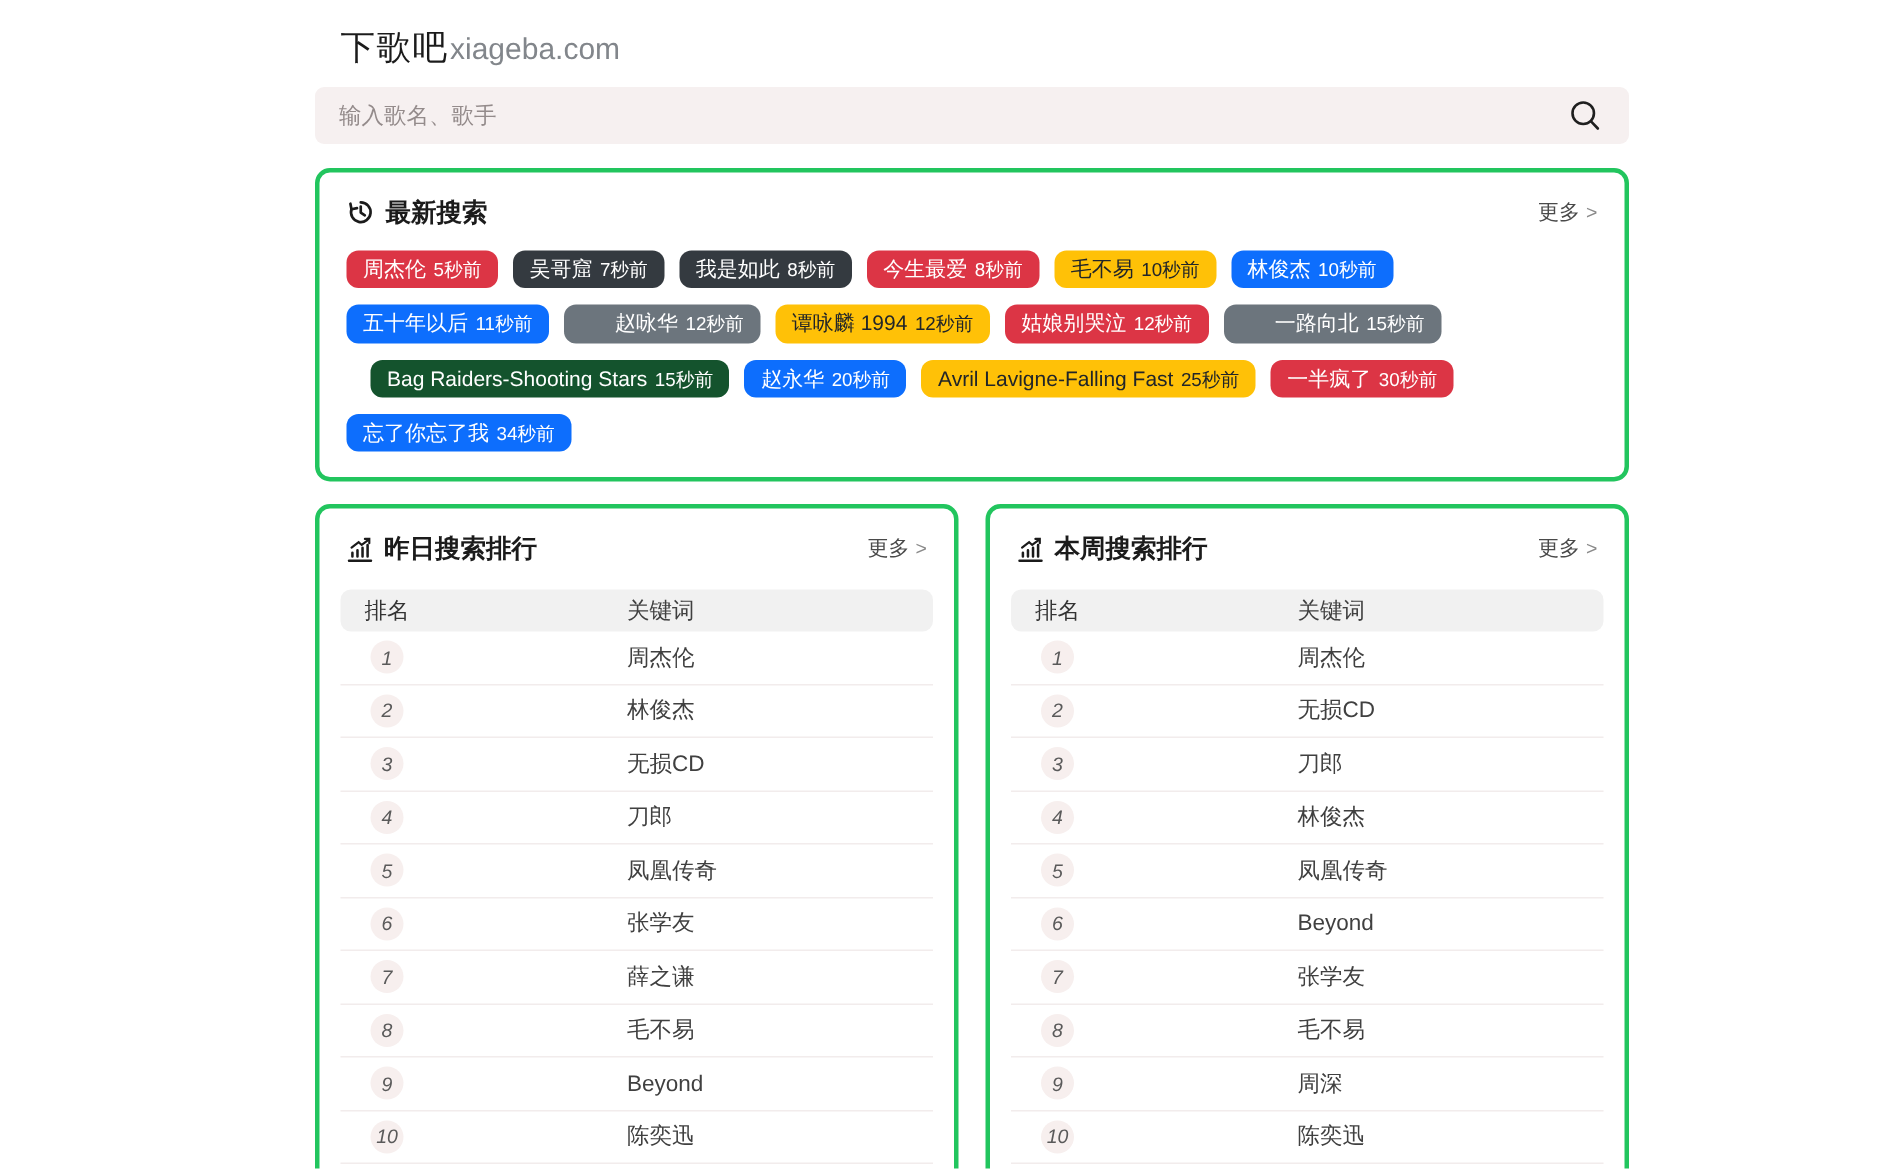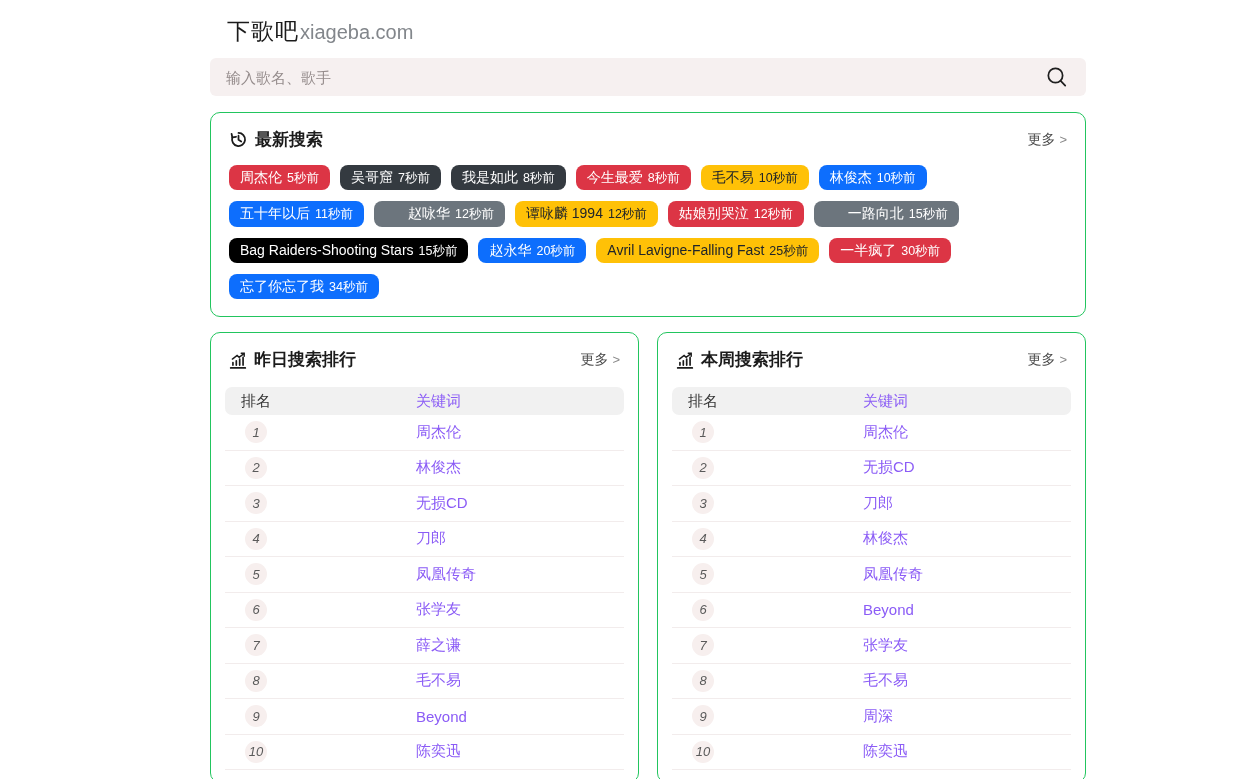--- a/index.html
+++ b/index.html
@@ -23,21 +23,21 @@
   }
   .search-input {
     flex:1; border:none; outline:none; background:transparent;
     font-size:15px; color:#a16207; font-family:inherit;
   }
   .search-input::placeholder { color:#948b8b; }
   .search-btn { background:none; border:none; cursor:pointer; display:flex; align-items:center; padding:2px; }
 
   
   .panel {
-    border:1px solid #22c55e; border-radius:10px; background:#fff;
+    border:3px solid #22c55e; border-radius:10px; background:#fff;
     padding:15px 18px 17px 18px;
   }
   .panel-head { display:flex; align-items:center; justify-content:space-between; }
   .panel-title { display:flex; align-items:center; gap:7px; font-size:17px; font-weight:700; color:#1b1b1b; }
   .panel-title svg { flex:0 0 auto; }
   .more-link { font-size:14px; color:#4a4a4a; text-decoration:none; cursor:pointer; display:flex; align-items:center; gap:4px; }
   .more-link .chev { color:#8a8a8a; font-size:13px; }
 
   .latest-panel { margin-top:16px; }
   .tags { margin-top:14px; display:flex; flex-wrap:wrap; gap:11px 10px; }
@@ -45,32 +45,32 @@
     display:inline-flex; align-items:baseline; gap:5px;
     border-radius:8px; padding:3px 11px 4px 11px;
     font-size:14px; color:#fff; cursor:pointer; line-height:1.3; white-space:nowrap;
   }
   .tag .tag-time { font-size:12.5px; }
   .tag-red   { background:#dc3545; }
   .tag-dark  { background:#343a40; }
   .tag-yellow{ background:#ffc107; color:#212529; }
   .tag-blue  { background:#0d6efd; }
   .tag-gray  { background:#6c757d;padding-left:34px; }
-  .tag-green { background:#000000; }
+  .tag-green { background:#14532d;margin-left:16px; }
 
   
   .rank-row { display:flex; gap:18px; margin-top:15px; }
   .rank-panel { flex:1 1 0; padding:15px 14px 12px 14px; }
   .rank-panel .panel-head { padding:0 4px; }
   .thead {
     margin-top:16px; height:28px; background:#f1f1f1; border-radius:7px;
     display:flex; align-items:center; padding:12px 16px; font-size:15px; color:#333;
   }
   .col-rank { width:175px; display:flex; align-items:center; }
-  .col-kw { flex:1; font-size:15px; color:#8b5cf6; }
+  .col-kw { flex:1; font-size:15px; color:#404040; }
   .trow {
     height:35.5px; display:flex; align-items:center; padding:0 16px;
     border-bottom:1px solid #f2ecec; cursor:pointer;
   }
   .rank-badge {
     width:22px; height:22px; border-radius:50%; background:#f7efee;
     display:flex; align-items:center; justify-content:center;
     font-size:13px; font-style:italic; color:#5a5a5a; margin-left:4px;
   }
 </style>

